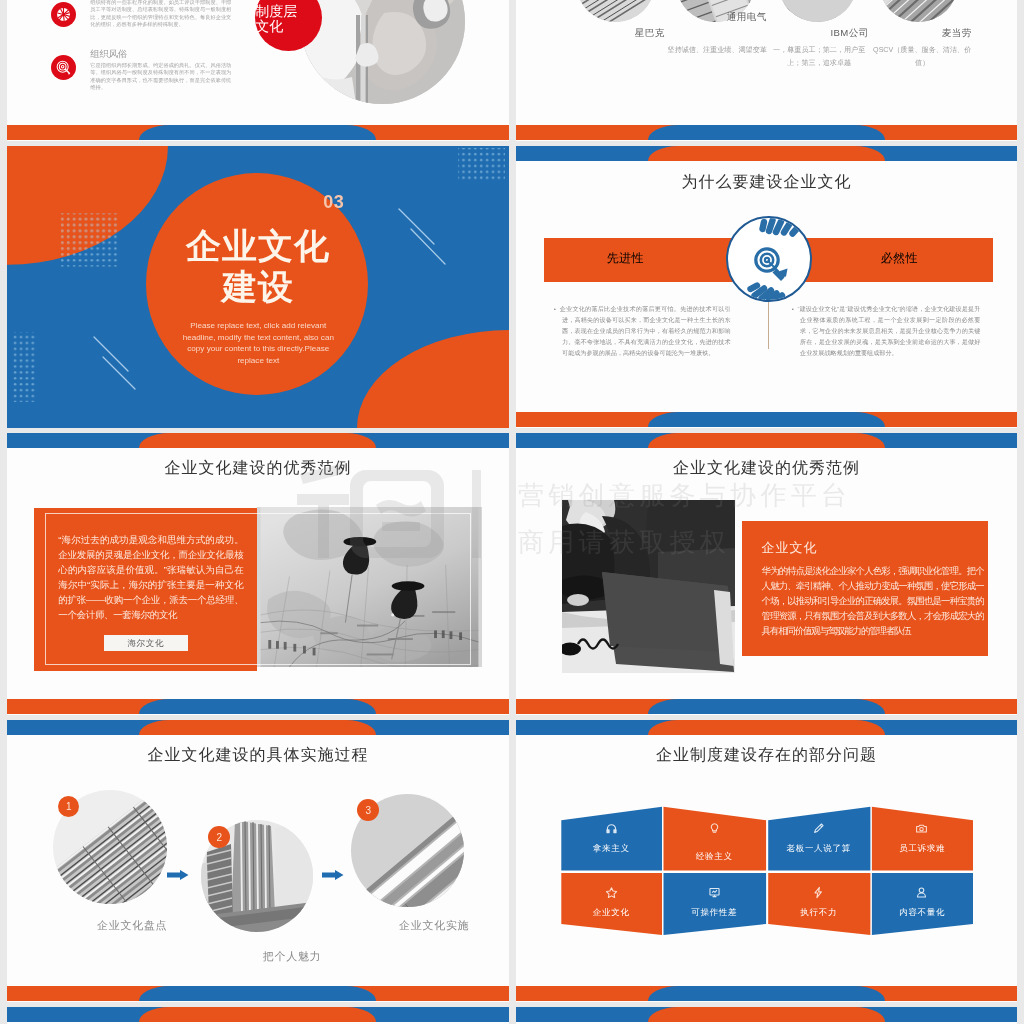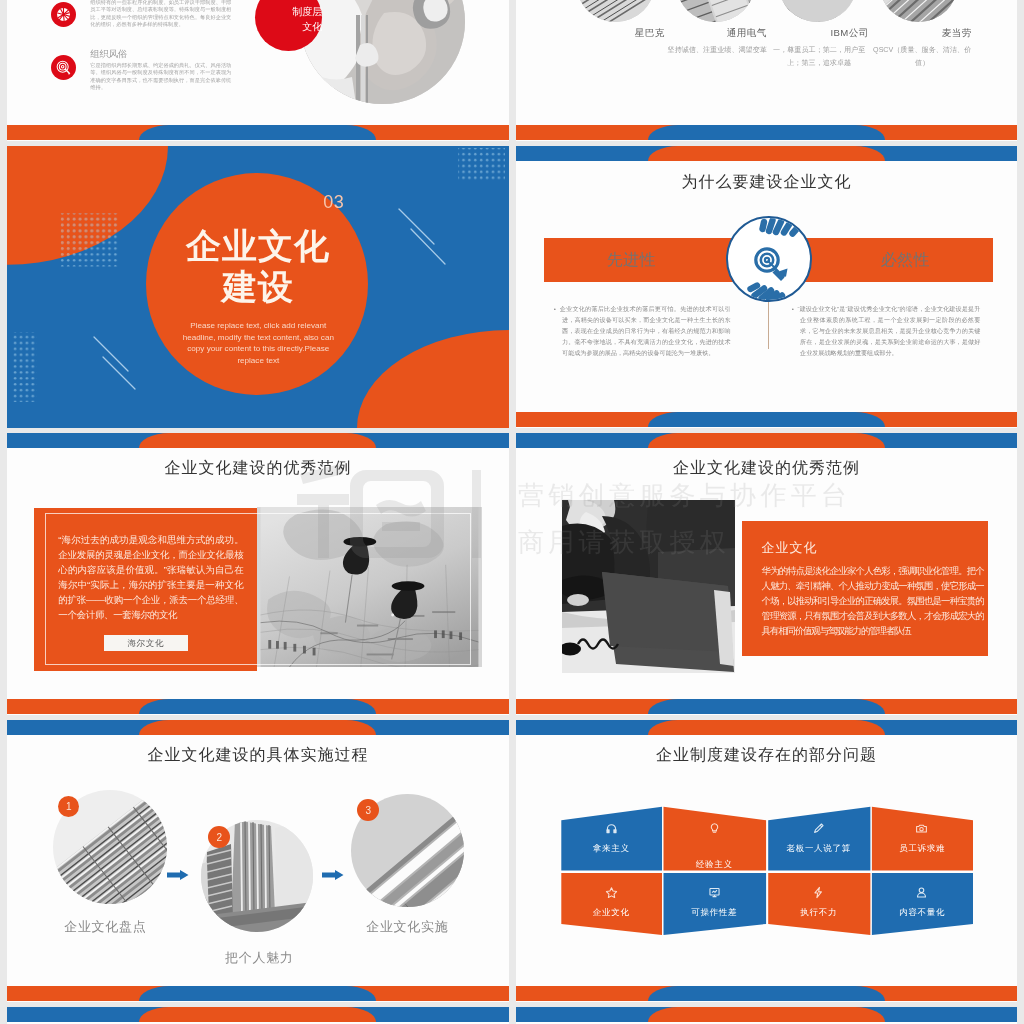--- a/index.html
+++ b/index.html
@@ -19,46 +19,46 @@
 
 .sTitle{position:absolute;left:0;width:501.6px;text-align:center;color:#333;
         font-size:16px;font-weight:400;letter-spacing:1px;line-height:18px}
 
 
 .redcircle{position:absolute;border-radius:50%;background:#dd0a17}
 .s1body{position:absolute;color:#a2a2a2;font-size:5.2px;line-height:7.3px;
         text-align:justify;letter-spacing:0}
 .s1head{position:absolute;color:#9a9a9a;font-size:9.4px;letter-spacing:-0.2px}
 .photoC{position:absolute;border-radius:50%;overflow:hidden;background:#cfcfcf}
-.badgeTxt{position:absolute;color:#fff;font-size:10px;line-height:15px;text-align:right;width:100%}
+.badgeTxt{position:absolute;color:#fff;font-size:14px;line-height:15px;text-align:left;width:100%}
 
 
 .exName{position:absolute;text-align:right;color:#5e5e5e;font-size:9.6px;letter-spacing:.4px}
 .exBody{position:absolute;color:#9e9e9e;font-size:7.1px;line-height:13.2px;text-align:center;word-break:break-all}
-.cnum{position:absolute;color:#f6c4ab;font-size:18px;letter-spacing:.5px;font-weight:400}
+.cnum{position:absolute;color:#f6c4ab;font-size:18px;letter-spacing:.5px;font-weight:700}
 .ctitle{position:absolute;width:100%;text-align:center;color:#fdf4ea;
         font-size:35px;font-weight:700;line-height:41px;letter-spacing:1px}
 .csub{position:absolute;color:#fbd6c4;font-size:8.1px;line-height:11.5px;text-align:center}
 
 
 .wbar{position:absolute;height:36px;background:#e8531b}
-.wlab{position:absolute;color:#737373;font-size:16px;letter-spacing:.4px}
+.wlab{position:absolute;color:#000000;font-size:12px;letter-spacing:.4px}
 .wbody{position:absolute;color:#8a8a8a;font-size:6.1px;line-height:11.1px;text-align:justify;word-break:break-all}
 .wcirc{position:absolute;border-radius:50%;background:#fff;border:1.6px solid #1f5a94;overflow:hidden}
 
 
 .quoteBox{position:absolute;background:#e8531b}
 .quoteTxt{position:absolute;color:#fde9de;font-size:9.8px;line-height:14.4px;text-align:justify;word-break:break-all}
 .qBtn{position:absolute;background:#f7f5f2;color:#5b5b5b;font-size:8.6px;text-align:center;letter-spacing:.6px}
 
 
 .stepC{position:absolute;border-radius:50%;overflow:hidden}
 .stepN{position:absolute;border-radius:50%;background:#e8531b;color:#fbe3d5;
         font-size:10px;text-align:center;display:flex;align-items:center;justify-content:center}
-.stepL{position:absolute;text-align:center;color:#8a8a8a;font-size:13px;letter-spacing:.7px}
+.stepL{position:absolute;text-align:right;color:#8a8a8a;font-size:11px;letter-spacing:.7px}
 
 
 .tileLbl{position:absolute;width:100%;text-align:center;color:#fff;font-size:8.5px;letter-spacing:.7px}
 
 
 .wm{position:absolute;pointer-events:none}
 </style>
 </head>
 <body>
 
@@ -191,21 +191,21 @@
             </g>
         <g stroke="#f2f2f2" stroke-width="1.2">
               <path d="M-40 35 H120 M-40 46 H120 M-40 58 H120 M-40 70 H120"></path>
             </g>
         <rect x="-40" y="26" width="160" height="8" fill="#dedede"></rect>
       </g>
     </svg>
   </div>
   <div class="exName" style="left:50px;top:168px;width:99px">星巴克</div>
 
-  <div class="exName" style="left:152px;top:168px;width:99px">通用电气</div>
+  <div class="exName" style="left:152px;top:152px;width:99px">通用电气</div>
   <div class="exBody" style="left:149px;top:185px;width:105px">坚持诚信、注重业绩、渴望变革</div>
 
   <div class="exName" style="left:254px;top:168px;width:99px">IBM公司</div>
   <div class="exBody" style="left:255px;top:185px;width:97px">一，尊重员工；第二，用户至上；第三，追求卓越</div>
 
   <div class="exName" style="left:357px;top:168px;width:99px">麦当劳</div>
   <div class="exBody" style="left:355px;top:185px;width:103px">QSCV（质量、服务、清洁、价值）</div>
 
   <div class="band bg-orange" style="bottom:1px">
         <div class="lensD bg-blue"></div>
@@ -540,21 +540,21 @@
     <path d="M16.2 13.4 h4.4 a0.8 0.8 0 0 1 0.8 0.8 v5.6 a0.8 0.8 0 0 1 -0.8 0.8 h-4.4 a0.8 0.8 0 0 1 -0.8 -0.8 v-5.6 a0.8 0.8 0 0 1 0.8 -0.8 z" fill="#dbe8f3"></path>
   </svg>
   <div class="tileLbl" style="left:45px;top:123px;width:101px">拿来主义</div>
 
   <svg class="wm" style="left:192px;top:101.5px" width="13" height="13" viewBox="0 0 24 24">
     <g fill="none" stroke="#fbddd0" stroke-width="2" stroke-linecap="round">
       <path d="M12 3.2 a6 6 0 0 1 3.6 10.8 v2.4 h-7.2 v-2.4 A6 6 0 0 1 12 3.2 z"></path>
       <path d="M9.8 19 h4.4"></path>
     </g>
   </svg>
-  <div class="tileLbl" style="left:148px;top:139px;width:101px">经验主义</div>
+  <div class="tileLbl" style="left:148px;top:131px;width:101px">经验主义</div>
 
   <svg class="wm" style="left:296px;top:101.5px" width="13" height="13" viewBox="0 0 24 24">
     <g fill="none" stroke="#dbe8f3" stroke-width="2" stroke-linejoin="round">
       <path d="M17.4 3.6 l3 3 L9.4 17.6 l-4.6 1.6 1.6 -4.6 z"></path>
       <path d="M15.2 5.8 l3 3"></path>
     </g>
   </svg>
   <div class="tileLbl" style="left:252px;top:123px;width:102px">老板一人说了算</div>
 
   <svg class="wm" style="left:399px;top:101.5px" width="13" height="13" viewBox="0 0 24 24">

